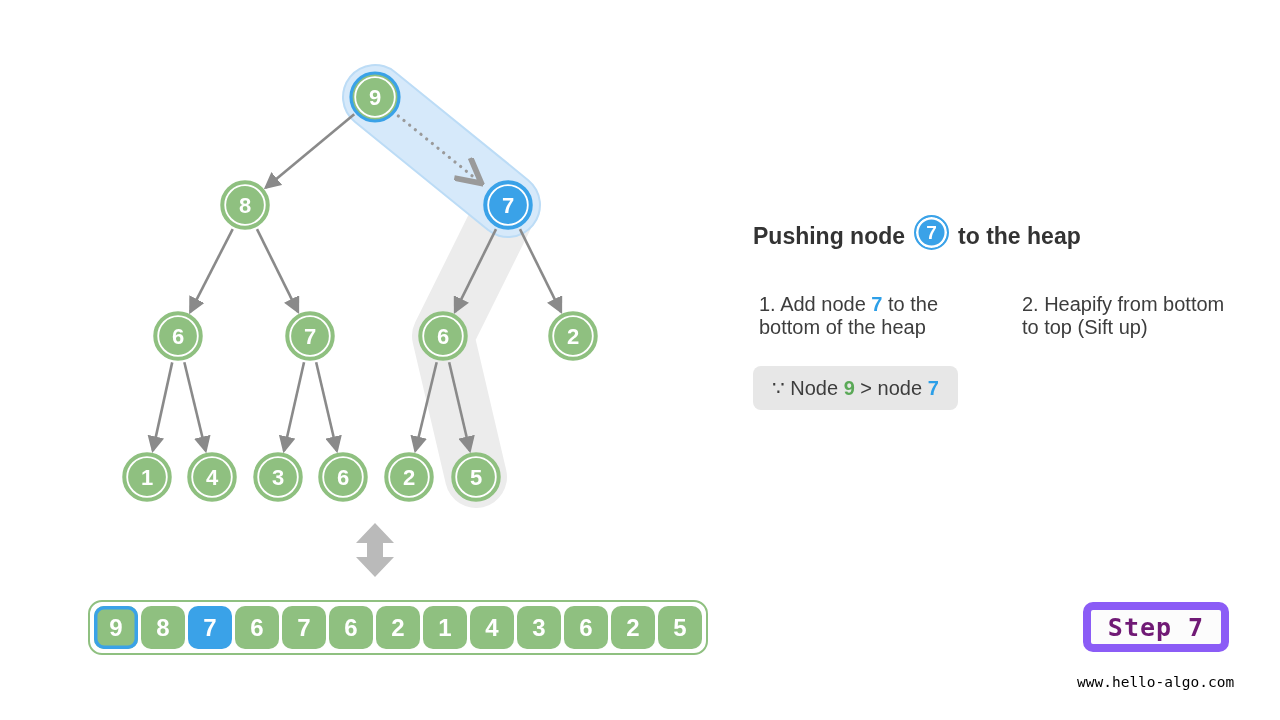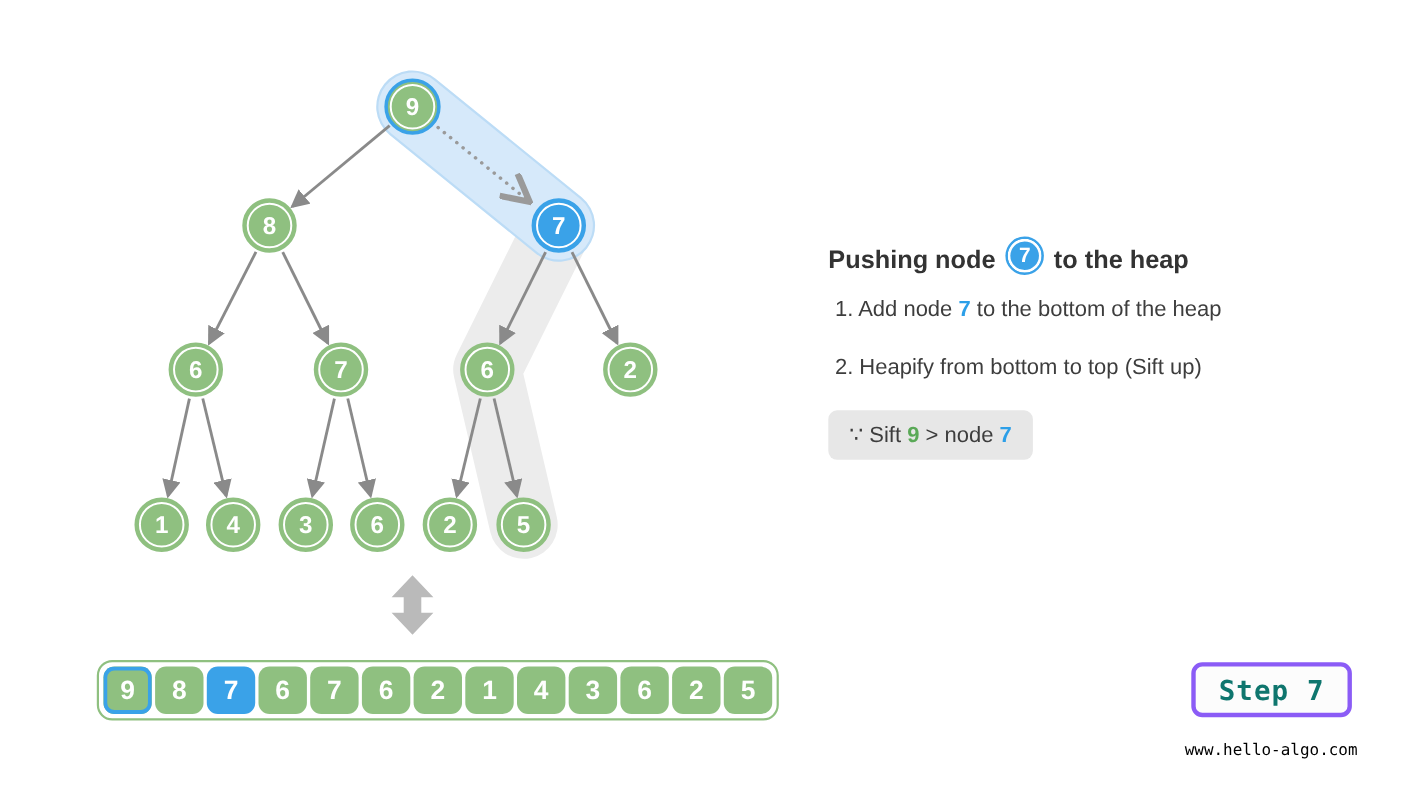--- a/index.html
+++ b/index.html
@@ -30,36 +30,36 @@
     display:flex; align-items:flex-end; gap:9px; height:36px;
   }
   .inline-node {
     width:35px; height:35px; border-radius:50%; box-sizing:border-box;
     background:var(--blue); border:2px solid var(--blue);
     box-shadow: inset 0 0 0 2.5px #fff;
     color:#fff; font-size:19px; font-weight:bold;
     display:inline-flex; align-items:center; justify-content:center; flex:0 0 auto;
   }
   .steps {
-    margin:20px 0 0 6px; font-size:20px; color:#3d3d3d;
-    display:flex; flex-direction:column; gap:30px;
+    margin:43px 0 0 6px; font-size:20px; color:#3d3d3d;
+    display:flex; flex-direction:row; gap:30px;
   }
   .note-box {
     margin-top:27px; display:inline-block;
     background:#e7e7e7; border-radius:8px;
     padding:10px 19px; font-size:20px; color:#3d3d3d;
   }
   .c-blue  { color:var(--tblue);  font-weight:bold; }
   .c-green { color:var(--tgreen); font-weight:bold; }
 
   
   .step-badge {
     position:absolute; left:1083px; top:602px; width:146px; height:50px;
-    border:4px solid #8b5cf6; border-radius:10px; background:#fcfcfc;
-    color:#0f766e; font-family:"DejaVu Sans Mono", monospace;
+    border:8px solid #8b5cf6; border-radius:10px; background:#fcfcfc;
+    color:#701a75; font-family:"DejaVu Sans Mono", monospace;
     font-weight:bold; font-size:25px; letter-spacing:1px;
     display:flex; align-items:center; justify-content:center; box-sizing:border-box;
   }
   .watermark {
     position:absolute; left:1077px; top:674px;
     font-family:"DejaVu Sans Mono", monospace; font-size:14.5px; color:#000000;
   }
 </style>
 </head>
 <body>
@@ -175,18 +175,18 @@
 <div class="panel">
   <div class="title" id="panel-title">
       <span>Pushing node</span>
       <span class="inline-node">7</span>
       <span>to the heap</span>
     </div>
   <div class="steps" id="panel-steps">
       <div><span>1. Add node </span><span class="c-blue">7</span><span> to the bottom of the heap</span></div>
       <div><span>2. Heapify from bottom to top (Sift up)</span></div>
     </div>
-  <div><span class="note-box" id="panel-note"><span>∵ Sift </span><span class="c-green">9</span><span> &gt; node </span><span class="c-blue">7</span></span></div>
+  <div><span class="note-box" id="panel-note"><span>∵ Node </span><span class="c-green">9</span><span> &gt; node </span><span class="c-blue">7</span></span></div>
 </div>
 
 <div class="step-badge">Step 7</div>
 
 <div class="watermark">www.hello-algo.com</div>
 
 </body></html>

